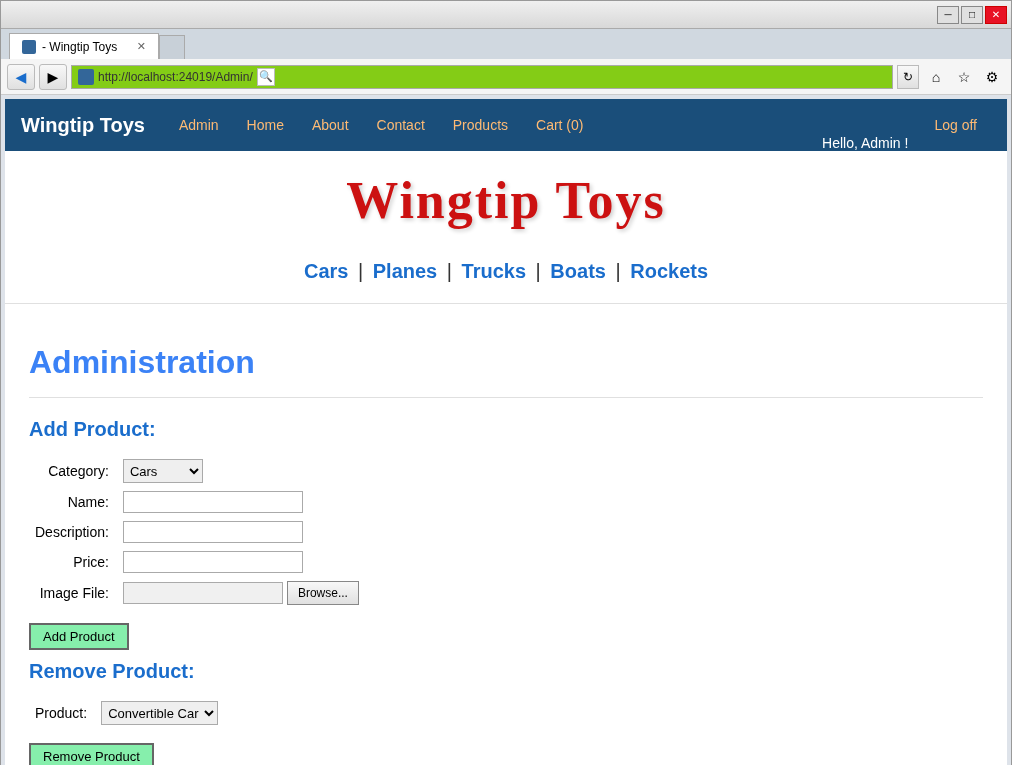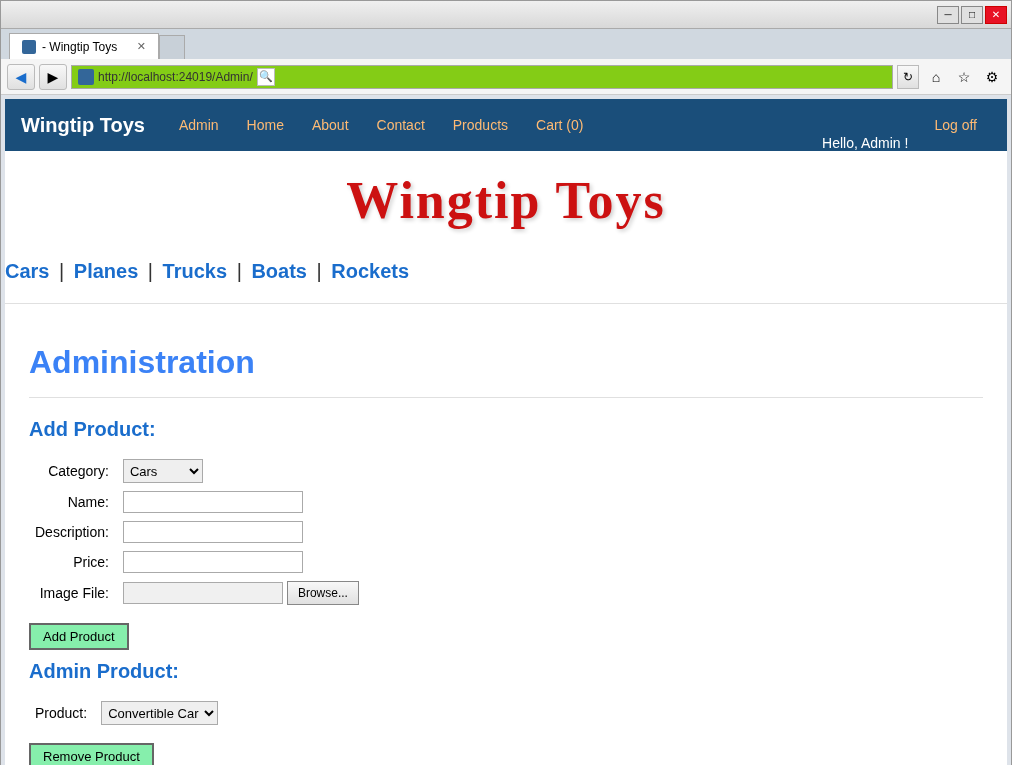--- a/index.html
+++ b/index.html
@@ -207,21 +207,21 @@
     }
 
     
     .main-content {
       padding: 20px 24px;
       background: white;
     }
 
     
     .category-nav {
-      text-align: left;
+      text-align: center;
       padding: 20px 0 10px 0;
       font-size: 20px;
     }
     .category-nav a {
       color: #1a6dcc;
       text-decoration: none;
       font-size: 20px;
       font-weight: bold;
     }
     .category-nav .sep {
@@ -428,21 +428,21 @@
               </div>
             </td>
           </tr>
         </tbody>
           </table>
 
         <button class="action-btn">Add Product</button>
       </div>
 
       <div>
-        <div class="section-title">Admin Product:</div>
+        <div class="section-title">Remove Product:</div>
 
         <table class="form-table">
           <tbody>
               <tr>
             <td>Product:</td>
             <td>
               <select class="form-select">
                 <option>Convertible Car</option>
                 <option>Plane</option>
                 <option>Truck</option>

